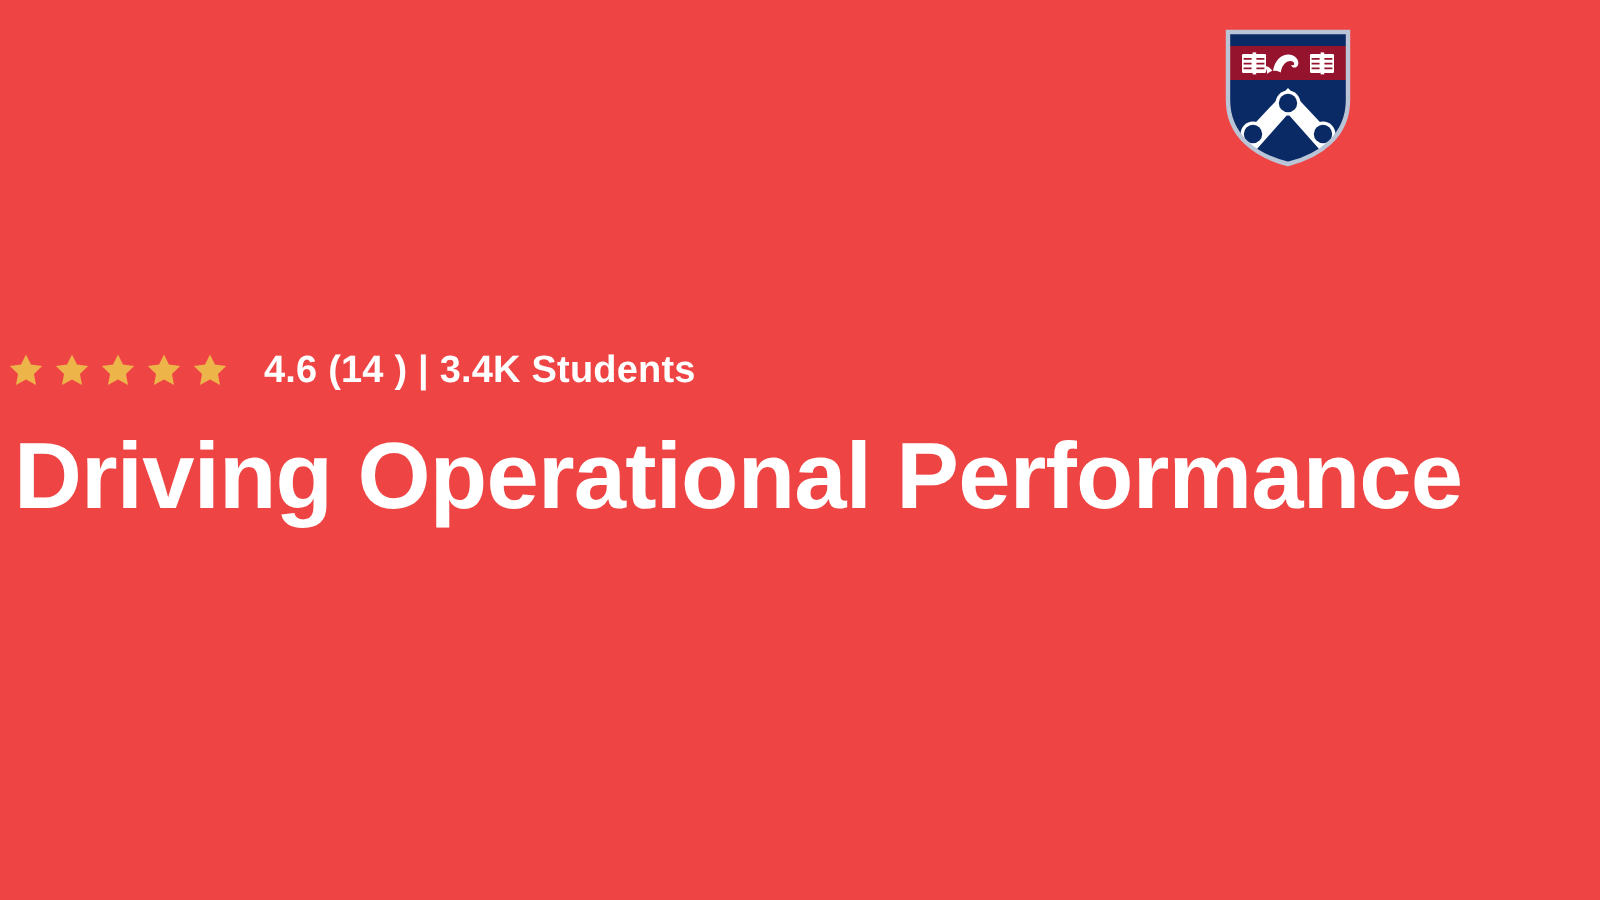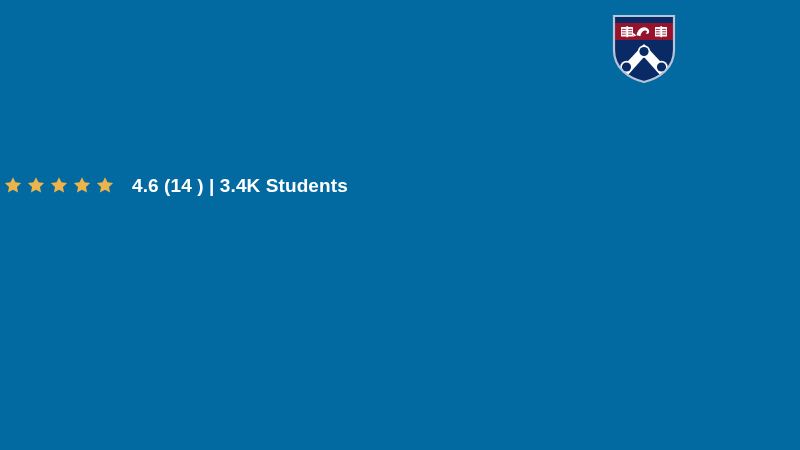--- a/index.html
+++ b/index.html
@@ -10,21 +10,21 @@
     width: 800px;
     height: 450px;
     overflow: hidden;
     font-family: "Liberation Sans", sans-serif;
   }
 
   #promo-card {
     position: relative;
     width: 800px;
     height: 450px;
-    background: #0369a1;
+    background: #ef4444;
     overflow: hidden;
   }
 
   
   #university-logo {
     position: absolute;
     left: 612px;
     top: 14px;
     width: 64px;
     height: 70px;
@@ -195,15 +195,16 @@
       </span>
       <span class="star-icon">
         <svg viewBox="0 0 24 24" xmlns="http://www.w3.org/2000/svg" aria-hidden="true">
           <path d="M12 1.6 L15.3 8.4 L22.8 9.4 L17.3 14.6 L18.7 22 L12 18.4 L5.3 22 L6.7 14.6 L1.2 9.4 L8.7 8.4 Z" fill="#edb44a"></path>
         </svg>
       </span>
     </div>
     <span id="rating-text">4.6 (14 ) | 3.4K Students</span>
   </div>
 
+  <h1 id="course-title">Driving Operational Performance</h1>
 
 
 </div>
 
 </body></html>

